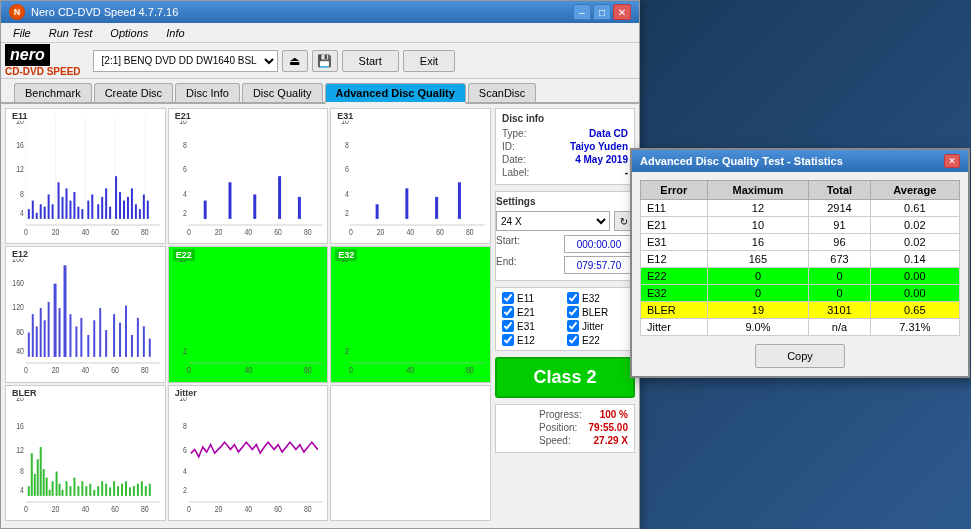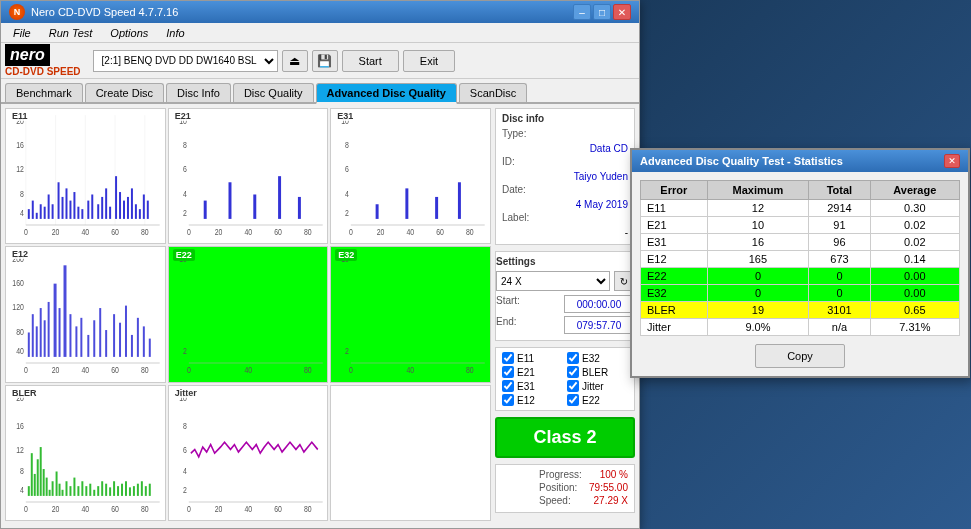--- a/index.html
+++ b/index.html
@@ -128,21 +128,21 @@
       cursor: pointer;
       font-size: 11px;
       border-radius: 2px;
     }
 
     
     .tabs {
       display: flex;
       background: #f0f0f0;
       border-bottom: 2px solid #aaa;
-      padding: 4px 4px 0 4px;
+      padding: 4px 4px 0 13px;
       gap: 2px;
     }
     .tab {
       padding: 3px 10px;
       border: 1px solid #aaa;
       border-bottom: none;
       background: #ddd;
       cursor: pointer;
       font-size: 11px;
       border-radius: 3px 3px 0 0;
@@ -215,24 +215,23 @@
       font-size: 10px;
       color: #333;
       margin-bottom: 4px;
     }
     .info-row {
       display: flex;
       justify-content: space-between;
       font-size: 10px;
       margin-bottom: 2px;
       gap: 4px;
-      flex-direction: column;
     }
     .info-label { color: #555; white-space: nowrap; }
-    .info-value { color: #0000cc; font-weight: 400; text-align: right; }
+    .info-value { color: #0000cc; font-weight: 700; text-align: right; }
     .info-value.black { color: #000; }
 
     .settings-section {
       background: white;
       border: 1px solid #ccc;
       padding: 4px 0;
     }
     .speed-row {
       display: flex; align-items: center; gap: 4px; margin-bottom: 4px;
     }
@@ -292,21 +291,21 @@
 
     .progress-section {
       background: white;
       border: 1px solid #ccc;
       padding: 4px 6px;
     }
     .progress-row {
       display: flex; justify-content: space-between; font-size: 10px; margin-bottom: 2px; padding-left: 37px;
     }
     .progress-label { color: #555; }
-    .progress-value { color: #cc0000; font-weight: 400; }
+    .progress-value { color: #cc0000; font-weight: 700; }
 
     
     .stats-dialog {
       position: absolute;
       top: 148px;
       left: 630px;
       width: 340px;
       background: #f0f0f0;
       border: 2px solid #888;
       box-shadow: 4px 4px 12px rgba(0,0,0,0.4);
@@ -814,21 +813,21 @@
           <th>Maximum</th>
           <th>Total</th>
           <th>Average</th>
         </tr>
       </thead>
       <tbody id="stats-tbody">
       <tr>
             <td class="label-cell">E11</td>
             <td>12</td>
             <td>2914</td>
-            <td>0.30</td>
+            <td>0.61</td>
           </tr>
           <tr>
             <td class="label-cell">E21</td>
             <td>10</td>
             <td>91</td>
             <td>0.02</td>
           </tr>
           <tr>
             <td class="label-cell">E31</td>
             <td>16</td>

